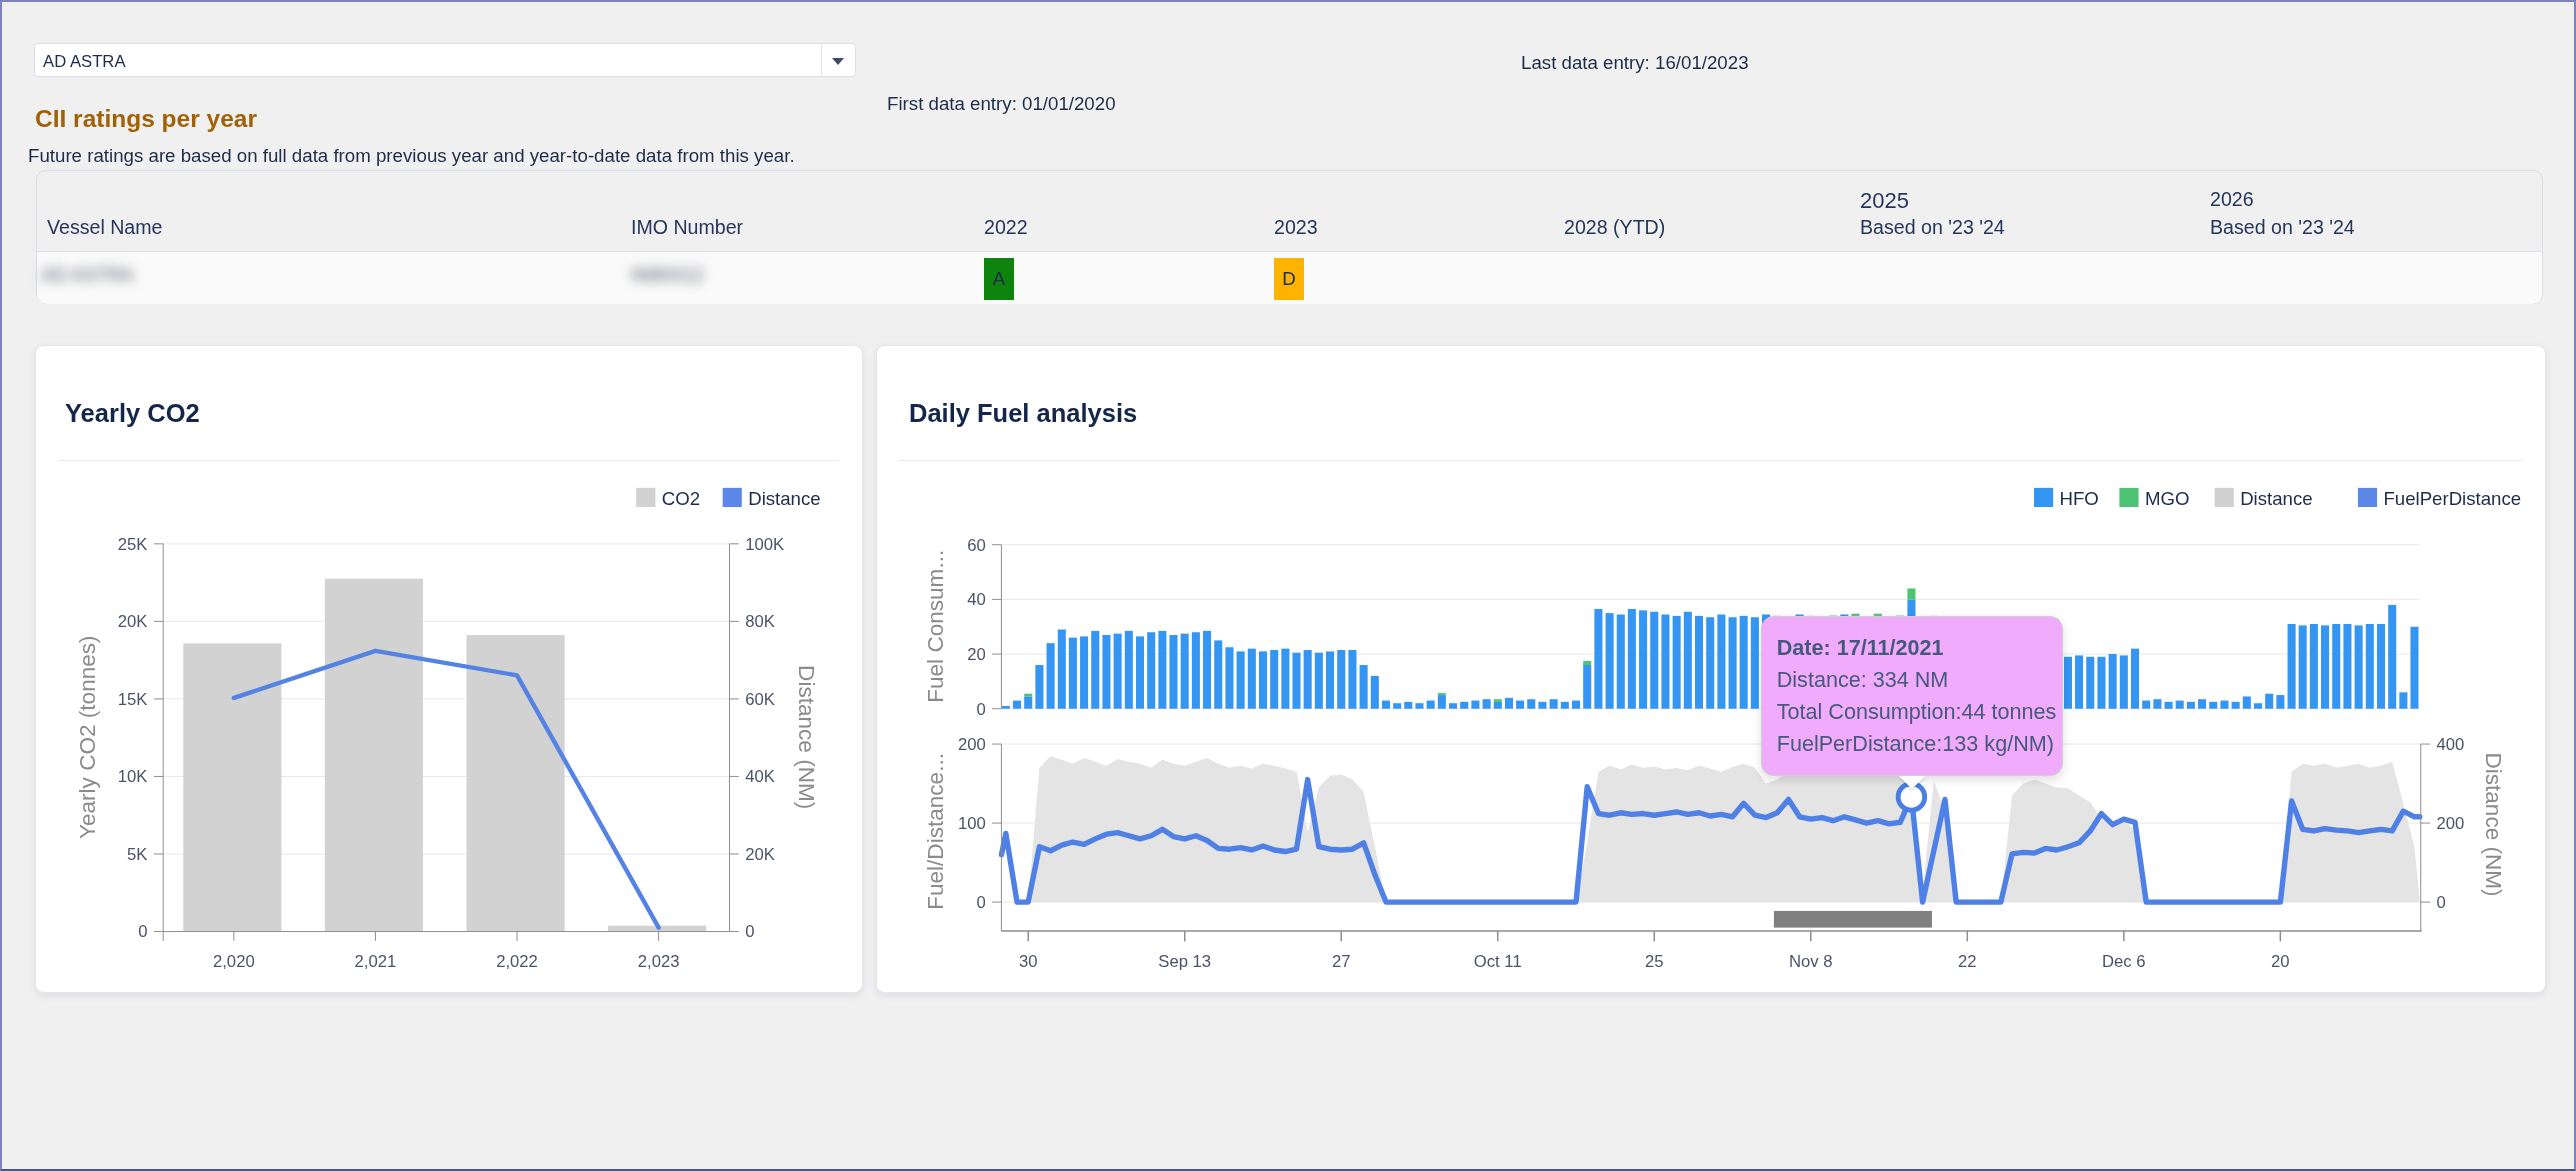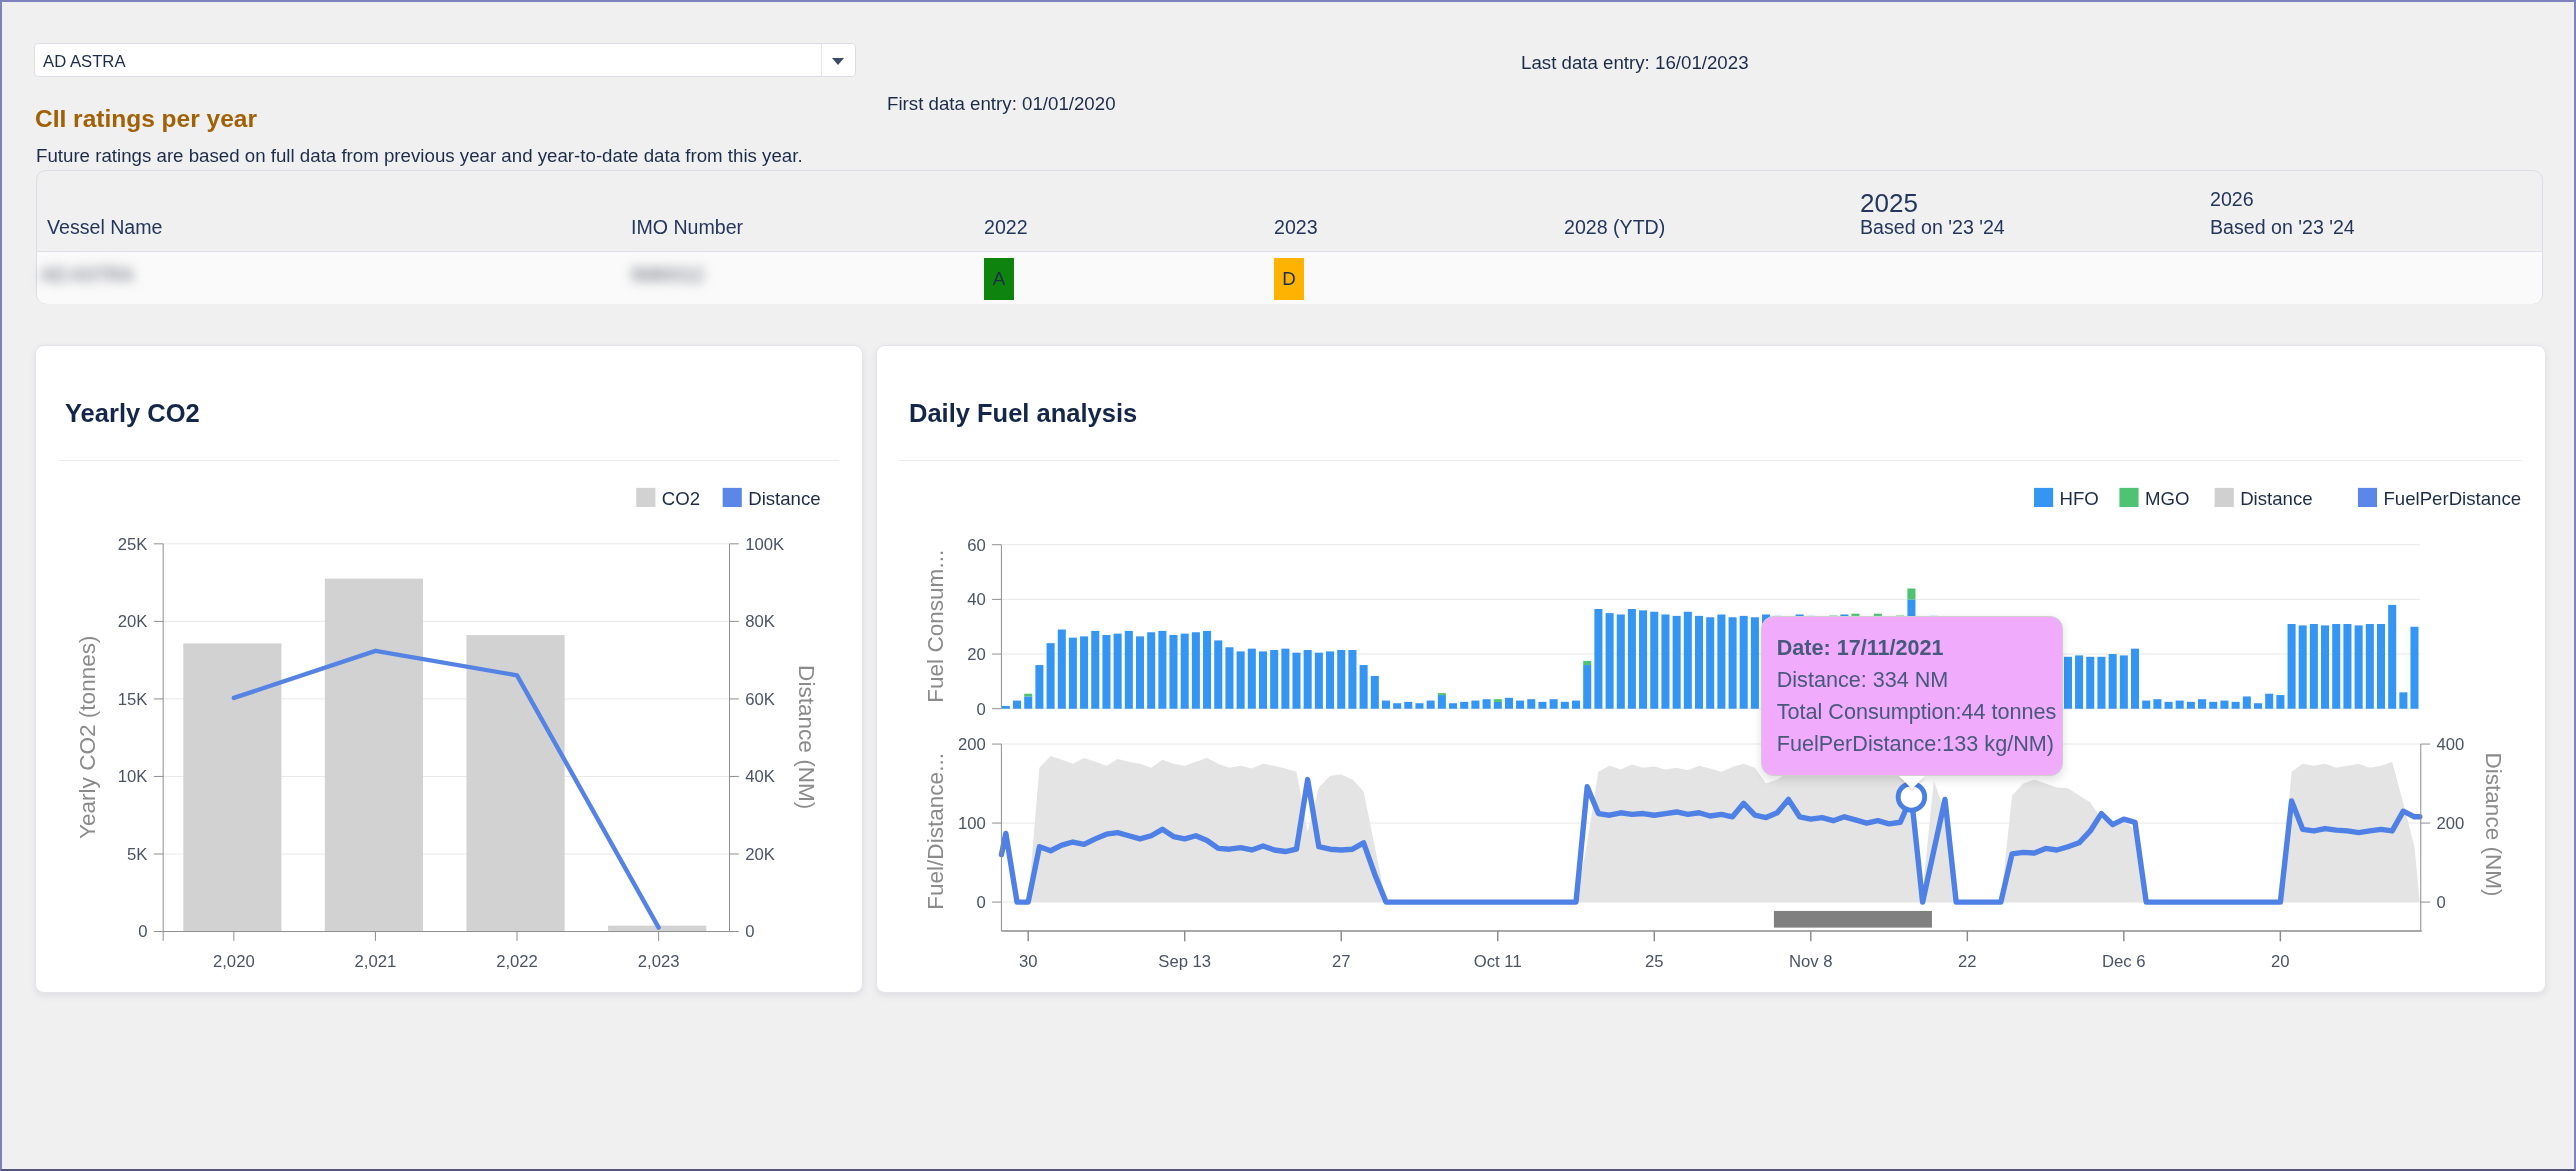--- a/index.html
+++ b/index.html
@@ -24,31 +24,31 @@
 <body>
 
 <div class="abs" style="left:32px;top:41px;width:822px;height:34px;background:#fff;border:1px solid #dcdce4;border-radius:3.9px;"></div>
 <div class="abs" style="left:819px;top:42px;width:1px;height:32px;background:#e6e6ea;"></div>
 <div class="abs" style="left:41px;top:50px;font-size:16.7px;color:#1d2c49;">AD ASTRA</div>
 <div class="abs" style="left:830px;top:56px;width:0;height:0;border-left:6.9px solid transparent;border-right:6.9px solid transparent;border-top:7.4px solid #3d4a66;"></div>
 
 <div class="abs" style="left:885px;top:50px;font-size:18.7px;color:#1d2c49;margin-top:41px;">First data entry: 01/01/2020</div>
 <div class="abs" style="left:1519px;top:50px;font-size:18.7px;color:#1d2c49;">Last data entry: 16/01/2023</div>
 <div class="abs" style="left:33px;top:103px;font-size:24.5px;font-weight:bold;color:#a16207;">CII ratings per year</div>
-<div class="abs" style="left:34px;top:143px;font-size:18.7px;color:#1d2c49;">Future ratings are based on full data from previous year and year-to-date data from this year.</div>
+<div class="abs" style="left:26px;top:143px;font-size:18.7px;color:#1d2c49;">Future ratings are based on full data from previous year and year-to-date data from this year.</div>
 
 <div class="abs" style="left:34px;top:168px;width:2507px;height:134px;border:1px solid #dbdde8;border-radius:9.8px;background:transparent;">
   <div class="abs" style="left:0;top:80px;width:2505px;height:53px;background:#fafafa;border-top:1px solid #dee0ea;border-radius:0 0 9.8px 9.8px;"></div>
 </div>
 <div class="abs" style="left:45px;top:214px;font-size:19.6px;color:#24365c;">Vessel Name</div>
 <div class="abs" style="left:629px;top:214px;font-size:19.6px;color:#24365c;">IMO Number</div>
 <div class="abs" style="left:982px;top:214px;font-size:19.6px;color:#24365c;">2022</div>
 <div class="abs" style="left:1272px;top:214px;font-size:19.6px;color:#24365c;">2023</div>
 <div class="abs" style="left:1562px;top:214px;font-size:19.6px;color:#24365c;">2028 (YTD)</div>
-<div class="abs" style="left:1858px;top:186px;font-size:26px;color:#24365c;">2025</div>
+<div class="abs" style="left:1858px;top:186px;font-size:22px;color:#24365c;">2025</div>
 <div class="abs" style="left:1858px;top:214px;font-size:19.6px;color:#24365c;">Based on '23 '24</div>
 <div class="abs" style="left:2208px;top:186px;font-size:19.6px;color:#24365c;">2026</div>
 <div class="abs" style="left:2208px;top:214px;font-size:19.6px;color:#24365c;">Based on '23 '24</div>
 
 <div class="abs" style="left:39px;top:262px;font-size:18.7px;color:#4d5261;filter:blur(5.9px);">AD ASTRA</div>
 <div class="abs" style="left:629px;top:262px;font-size:18.7px;color:#4d5261;filter:blur(5.9px);">9680012</div>
 <div class="abs" style="left:982px;top:256px;width:30px;height:42px;background:#0e840e;color:#1d2c49;font-size:18.7px;text-align:center;line-height:42px;">A</div>
 <div class="abs" style="left:1272px;top:256px;width:30px;height:42px;background:#feb301;color:#1d2c49;font-size:18.7px;text-align:center;line-height:42px;">D</div>
 
 <div class="card" style="left:33px;top:343px;width:828px;height:648px;"></div>

